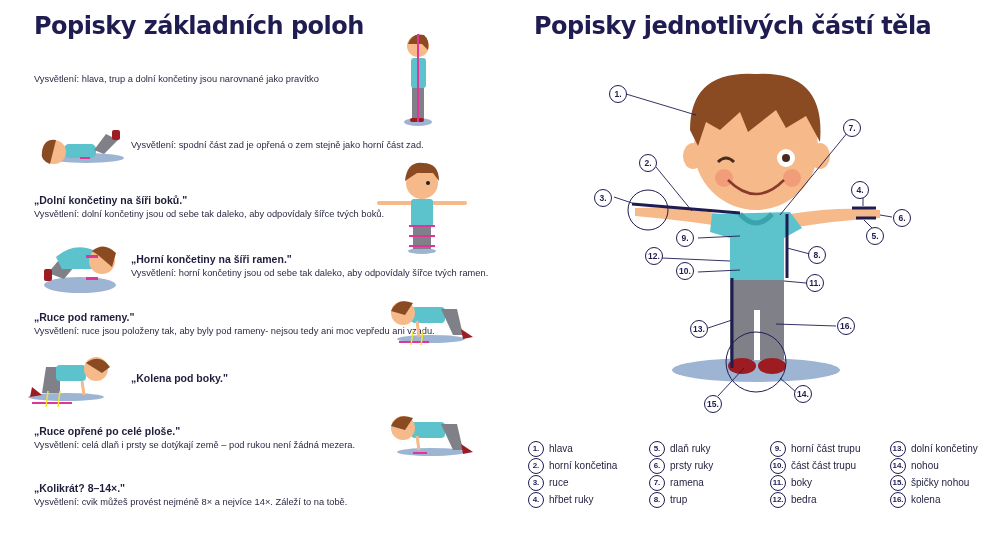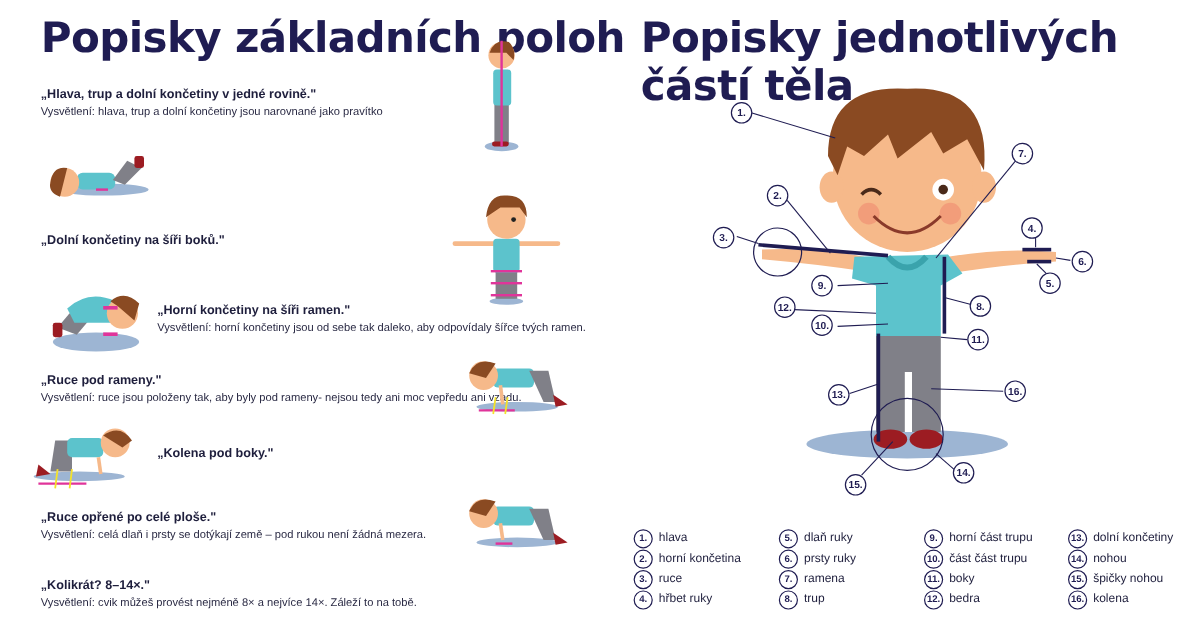--- a/index.html
+++ b/index.html
@@ -1,44 +1,45 @@
 <!DOCTYPE html>
 <html><head>
 <meta charset="utf-8">
 <style>
   * { box-sizing: border-box; margin: 0; padding: 0; }
   html, body { width: 1000px; height: 533px; background: #ffffff; overflow: hidden; }
   body { position: relative; font-family: "Liberation Sans", "DejaVu Sans", sans-serif; color: #1e1e3c; }
-  .title { position: absolute; font-family: "DejaVu Sans", sans-serif; font-weight: bold; color: #1f1c52; font-size: 35px; letter-spacing: -0.5px; }
+  .title { position: absolute; font-family: "DejaVu Sans", sans-serif; font-weight: bold; color: #1f1c52; font-size: 24px; letter-spacing: -0.5px; }
   .item { position: absolute; }
   .item .h { font-weight: bold; font-size: 10.5px; color: #1e1e3c; line-height: 14px; white-space: nowrap; }
   .item .d { font-size: 9.3px; color: #2a2a44; line-height: 14px; white-space: nowrap; }
   .ill { position: absolute; }
   .legend { position: absolute; top: 440px; left: 528px; width: 470px; }
   .lcol { position: absolute; top: 0; }
   .lrow { display: flex; align-items: center; height: 17px; margin-bottom: 0px; white-space: nowrap; }
   .badge { width: 16px; height: 16px; border: 1.4px solid #1f1c52; border-radius: 50%; font-size: 8px; font-weight: bold; display: flex; align-items: center; justify-content: center; margin-right: 5px; color: #1f1c52; background: #fff; }
   .ltext { font-size: 10px; color: #1e1e3c; }
   .callout { position: absolute; width: 18px; height: 18px; border: 1.4px solid #1f1c52; border-radius: 50%; background: #fff; font-size: 8.5px; font-weight: bold; display: flex; align-items: center; justify-content: center; color: #1f1c52; }
 </style>
 </head>
 <body>
 
 <div class="title" style="left:34px; top:12px;">Popisky základních poloh</div>
 
 <div class="item" style="left:34px; top:72px;">
-  <div class="h">„Hlava, trup a dolní končetiny v jedné rovině."</div>
   <div class="d">Vysvětlení: hlava, trup a dolní končetiny jsou narovnané jako pravítko</div>
 </div>
 
 <div class="item" style="left:131px; top:138px;">
+  <div class="d">Vysvětlení: spodní část zad je opřená o zem stejně jako horní část zad.</div>
 </div>
 
 <div class="item" style="left:34px; top:193px;">
   <div class="h">„Dolní končetiny na šíři boků."</div>
+  <div class="d">Vysvětlení: dolní končetiny jsou od sebe tak daleko, aby odpovídaly šířce tvých boků.</div>
 </div>
 
 <div class="item" style="left:131px; top:252px;">
   <div class="h">„Horní končetiny na šíři ramen."</div>
   <div class="d">Vysvětlení: horní končetiny jsou od sebe tak daleko, aby odpovídaly šířce tvých ramen.</div>
 </div>
 
 <div class="item" style="left:34px; top:310px;">
   <div class="h">„Ruce pod rameny."</div>
   <div class="d">Vysvětlení: ruce jsou položeny tak, aby byly pod rameny- nejsou tedy ani moc vepředu ani  vzadu.</div>

